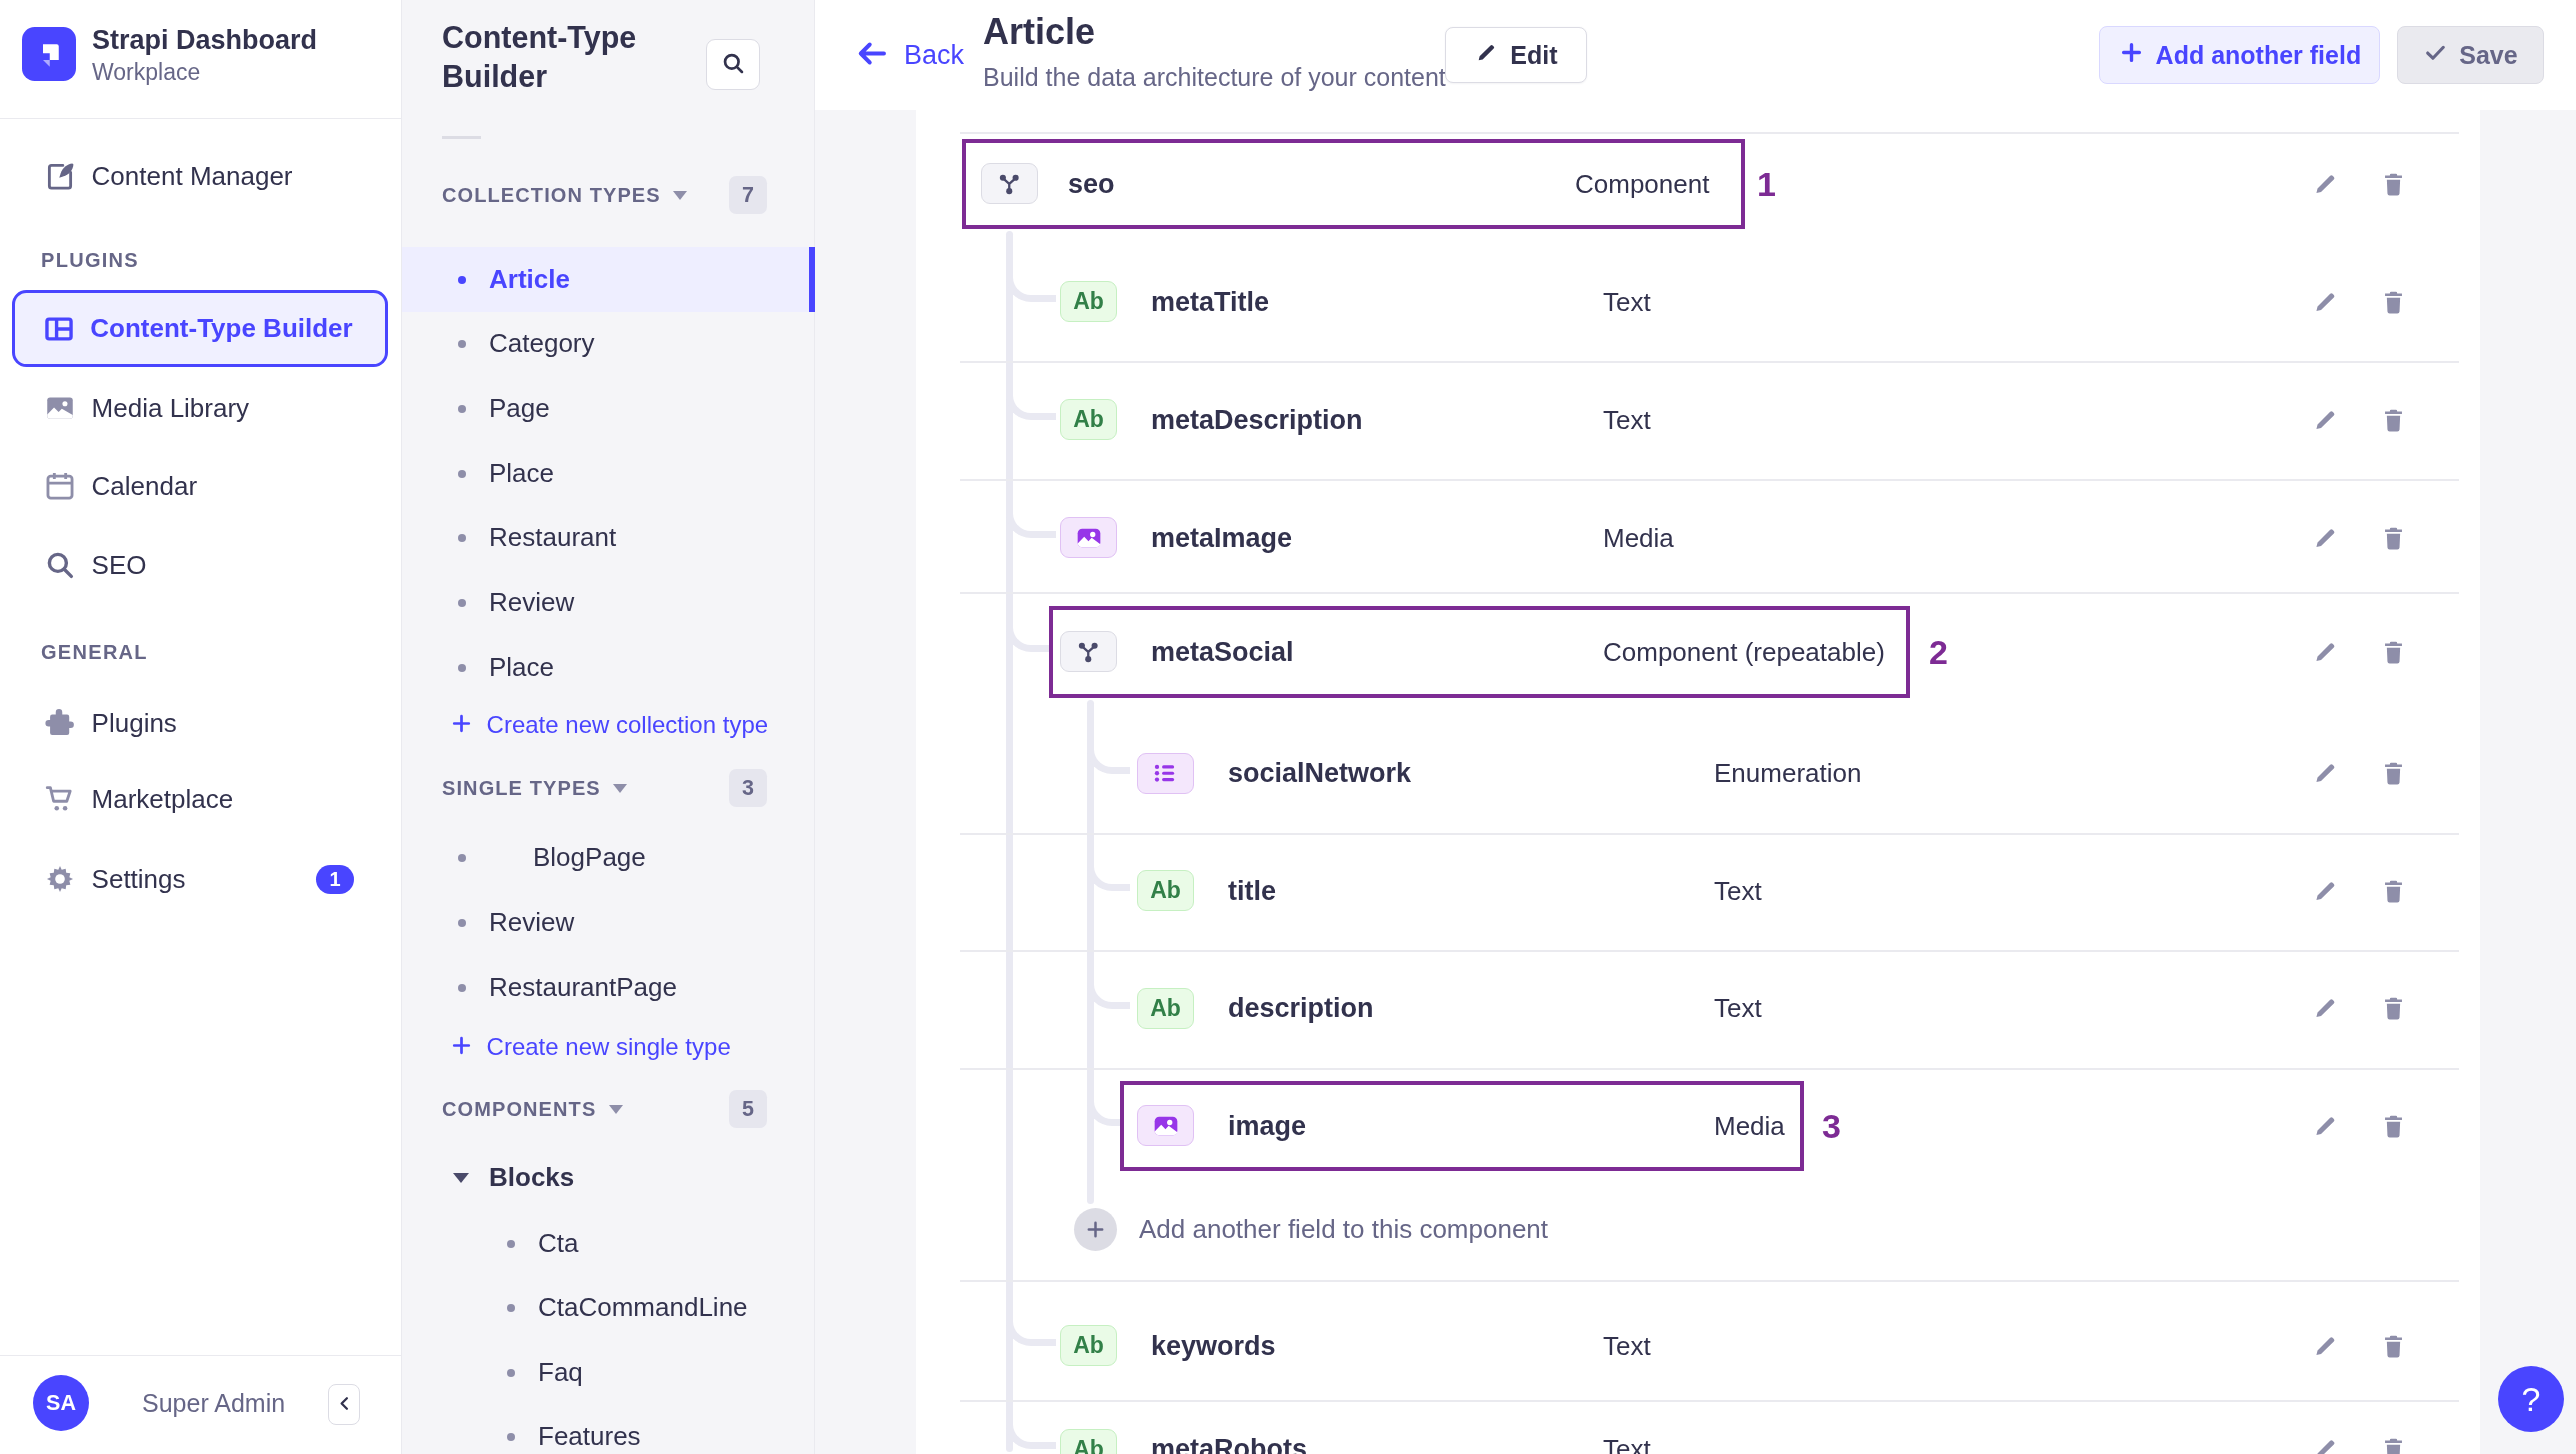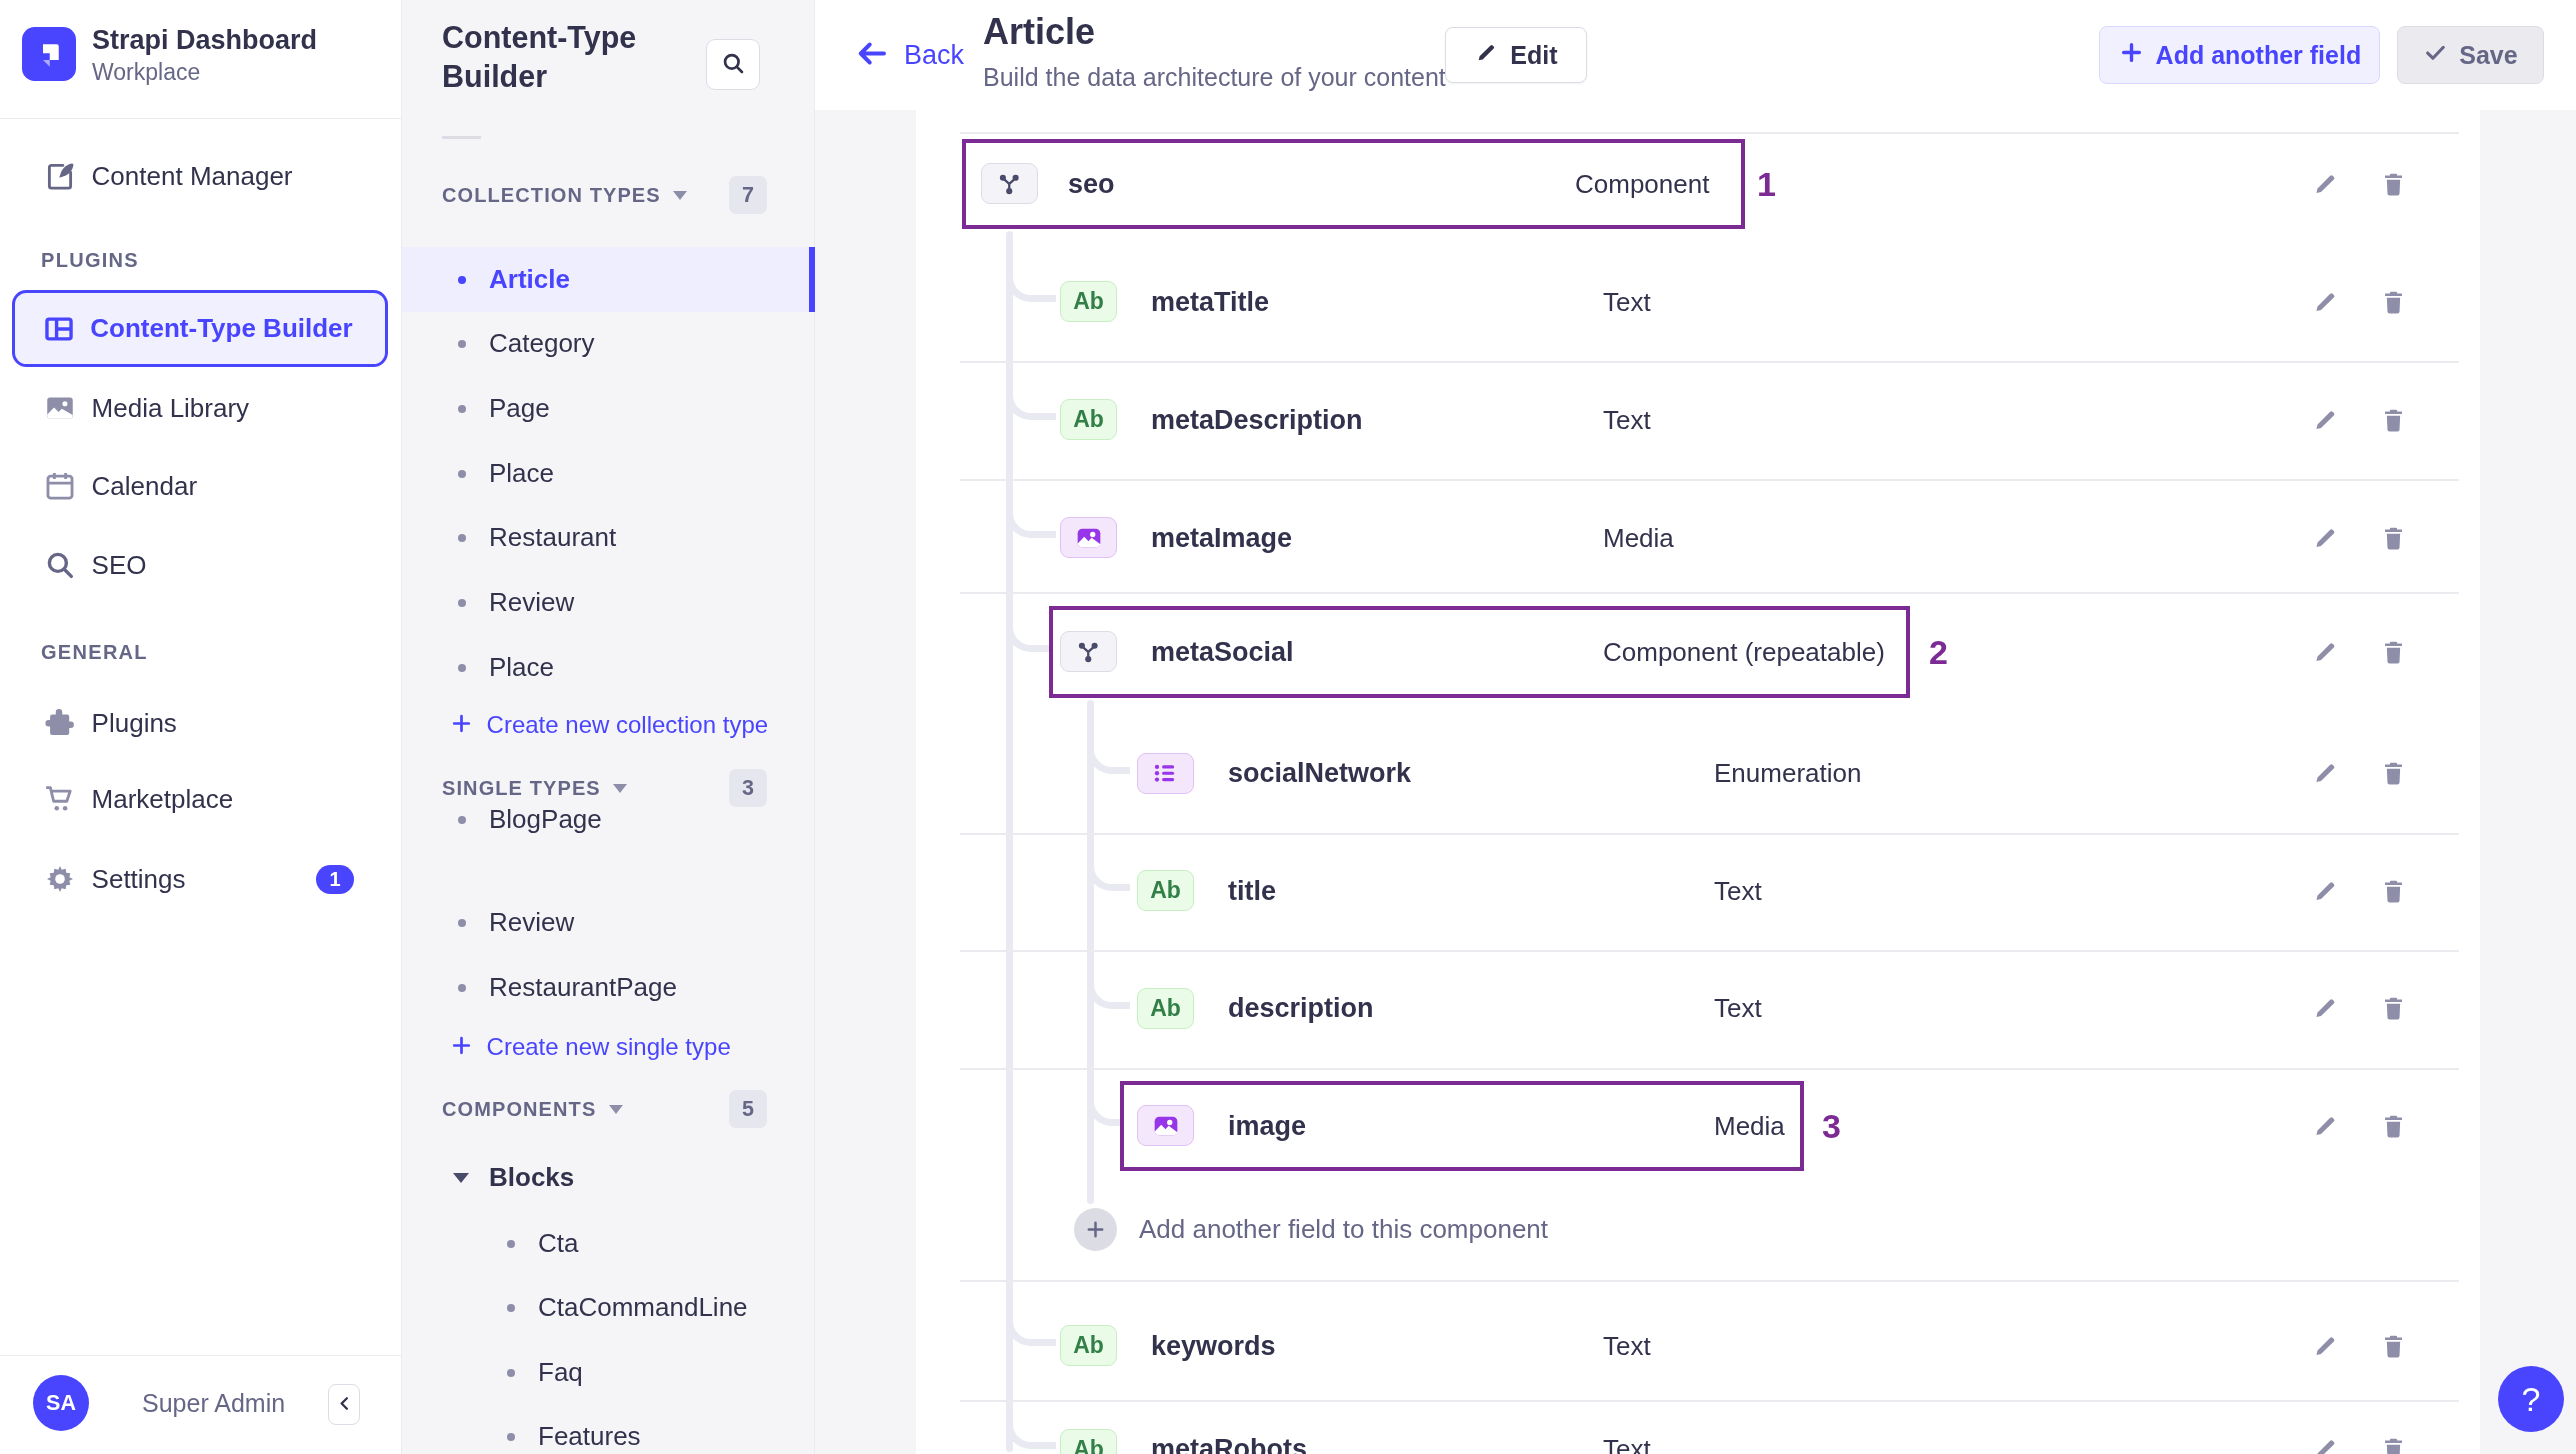--- a/index.html
+++ b/index.html
@@ -277,21 +277,21 @@
         <span class="ts-item-lb">Restaurant</span>
       </div>
       <div class="ts-item" style="top: 570px;">
         <span class="blt"></span>
         <span class="ts-item-lb">Review</span>
       </div>
       <div class="ts-item" style="top: 635px;">
         <span class="blt"></span>
         <span class="ts-item-lb">Place</span>
       </div>
-      <div class="ts-item" style="top: 787px;">
+      <div class="ts-item" style="top: 825px; gap: 44px;">
         <span class="blt"></span>
         <span class="ts-item-lb">BlogPage</span>
       </div>
       <div class="ts-item" style="top: 890px;">
         <span class="blt"></span>
         <span class="ts-item-lb">Review</span>
       </div>
       <div class="ts-item" style="top: 955px;">
         <span class="blt"></span>
         <span class="ts-item-lb">RestaurantPage</span>

